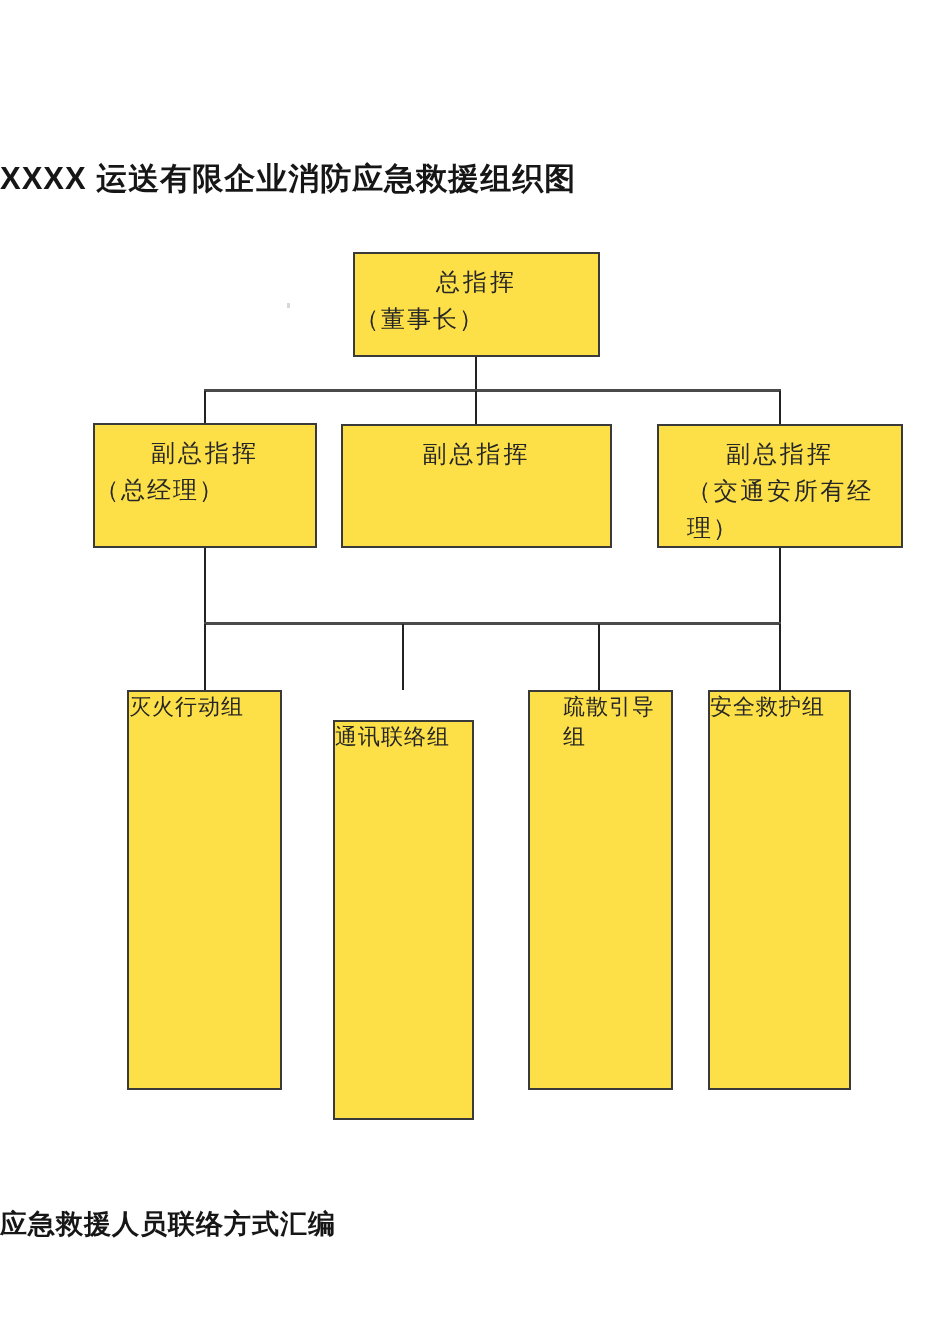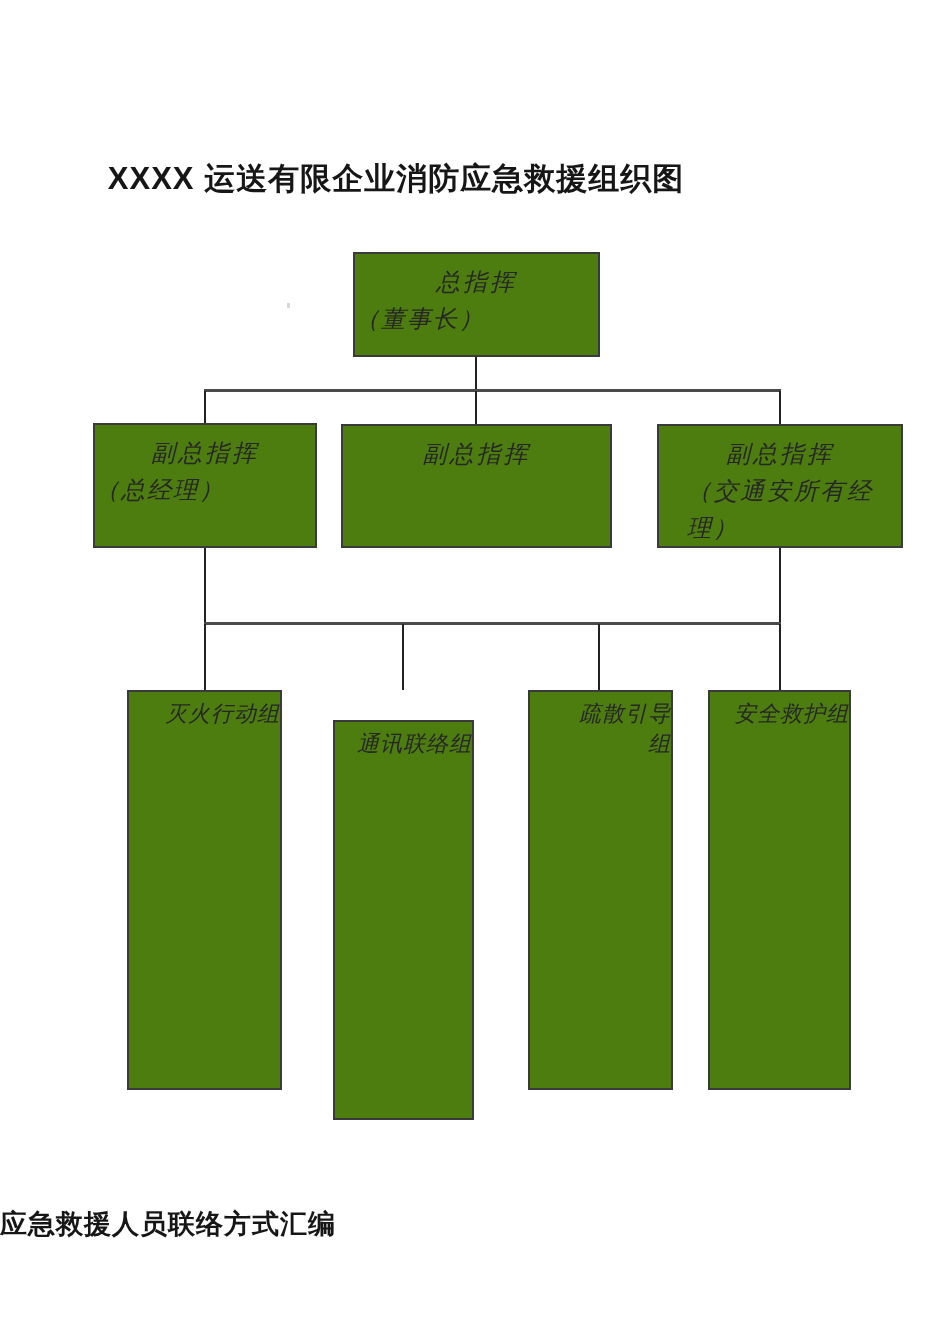--- a/index.html
+++ b/index.html
@@ -11,21 +11,20 @@
     font-family: "Liberation Serif", "DejaVu Serif", serif;
     color: #1f1f1f;
     overflow: hidden;
   }
 
   .doc-title {
     position: absolute;
     top: 158px;
     left: 0;
     width: 792px;
-    text-align: center;
     font-family: "Liberation Sans", "DejaVu Sans", sans-serif;
     font-weight: bold;
     font-size: 31px;
     letter-spacing: 1px;
     color: #161616;
     margin: 0;
   }
 
   .footer-title {
     position: absolute;
@@ -39,22 +38,21 @@
     letter-spacing: 1px;
     color: #161616;
     margin: 0;
   }
 
   
   .node {
     position: absolute;
     box-sizing: border-box;
     border: 2px solid #3a3a3a;
-    background: #4d7c0f;
-    font-style: italic;
+    background: #fde047;
   }
   .node .line1 {
     margin-top: 10px;
     text-align: center;
     font-size: 24px;
     letter-spacing: 3px;
     line-height: 37px;
     color: #262626;
   }
   .node .line2 {
@@ -63,22 +61,22 @@
     letter-spacing: 2px;
     line-height: 37px;
     color: #262626;
   }
   .node .justify {
     text-align: justify;
     text-justify: inter-character;
     padding: 0 28px;
   }
   .group-label {
-    margin-top: 7px;
-    text-align: right;
+    margin-top: 0;
+    text-align: left;
     font-size: 22px;
     letter-spacing: 1px;
     line-height: 30px;
     color: #262626;
   }
 
   
   .vline {
     position: absolute;
     width: 2px;

